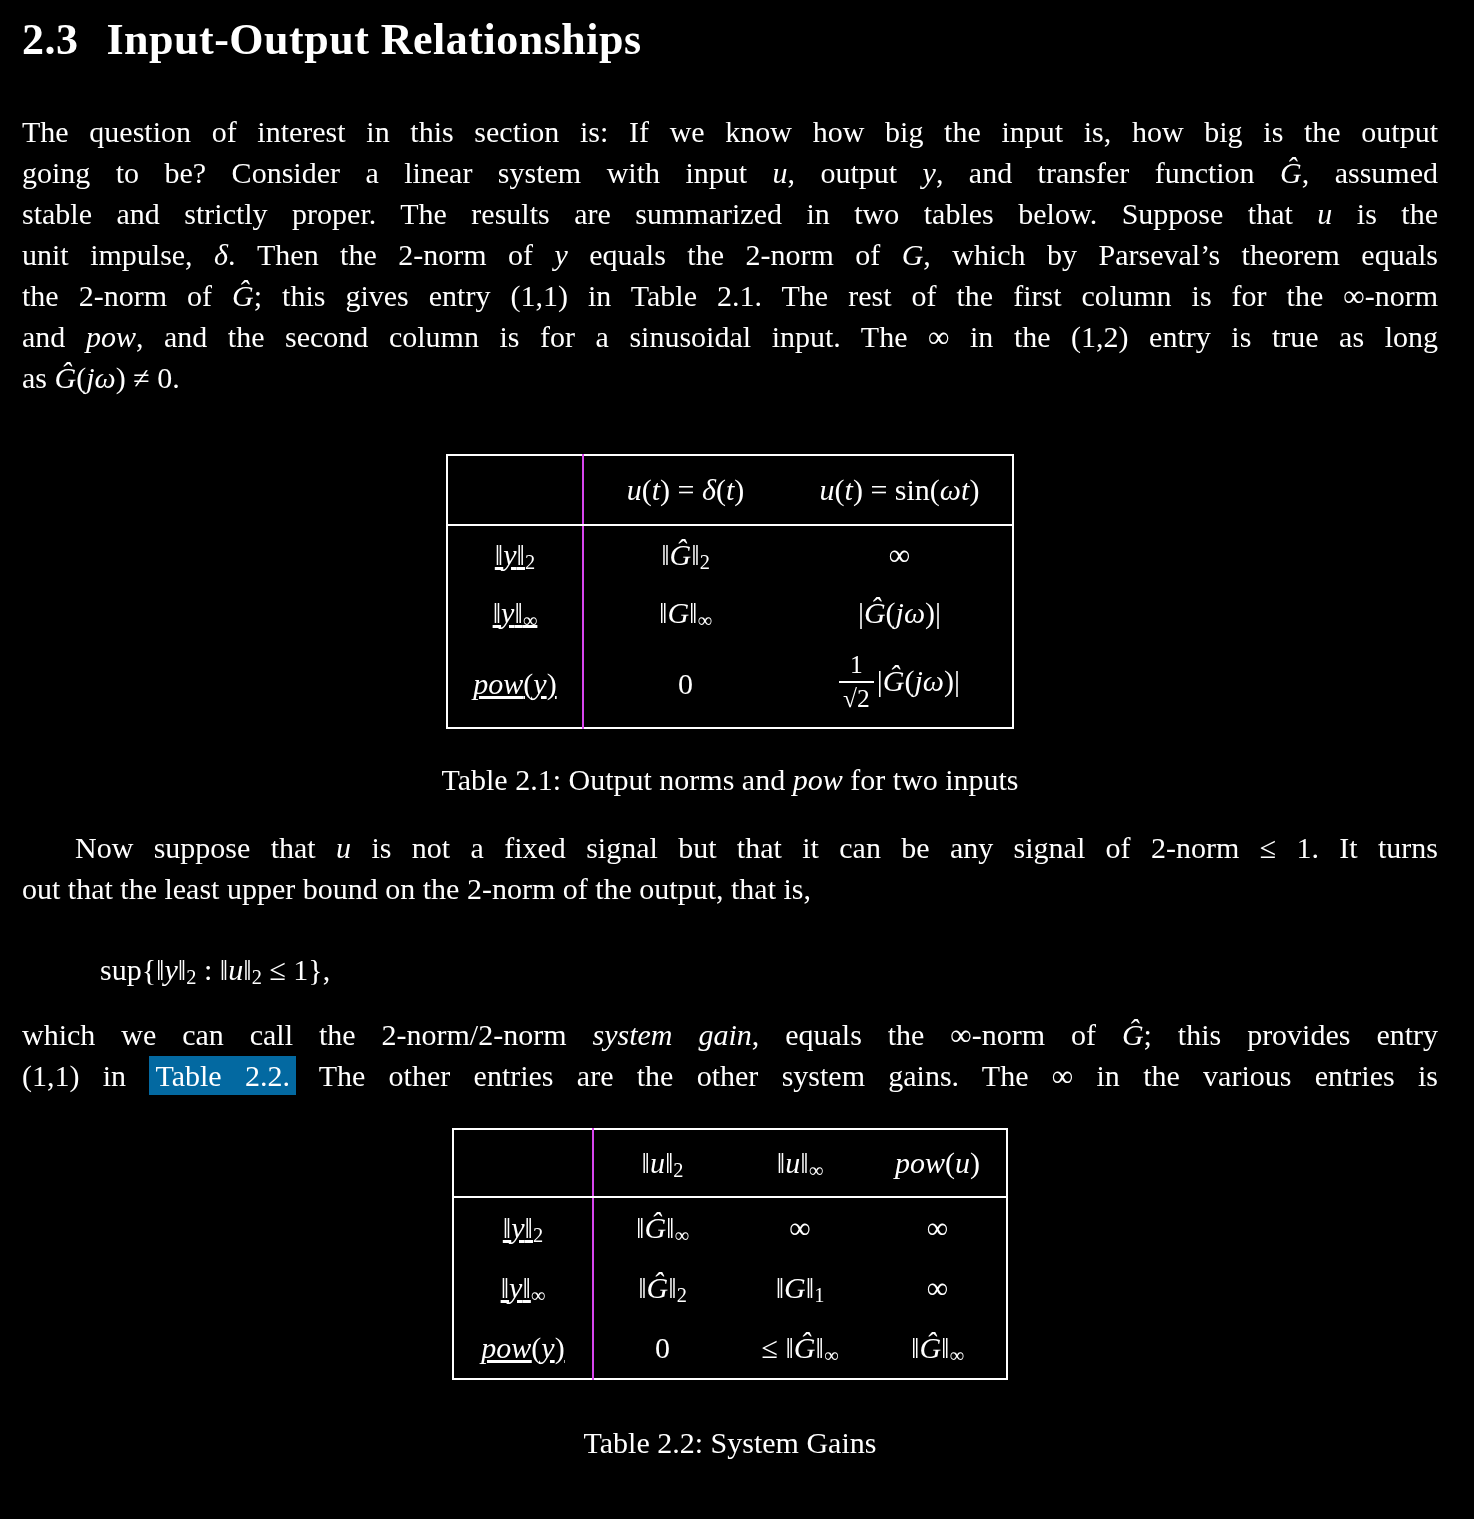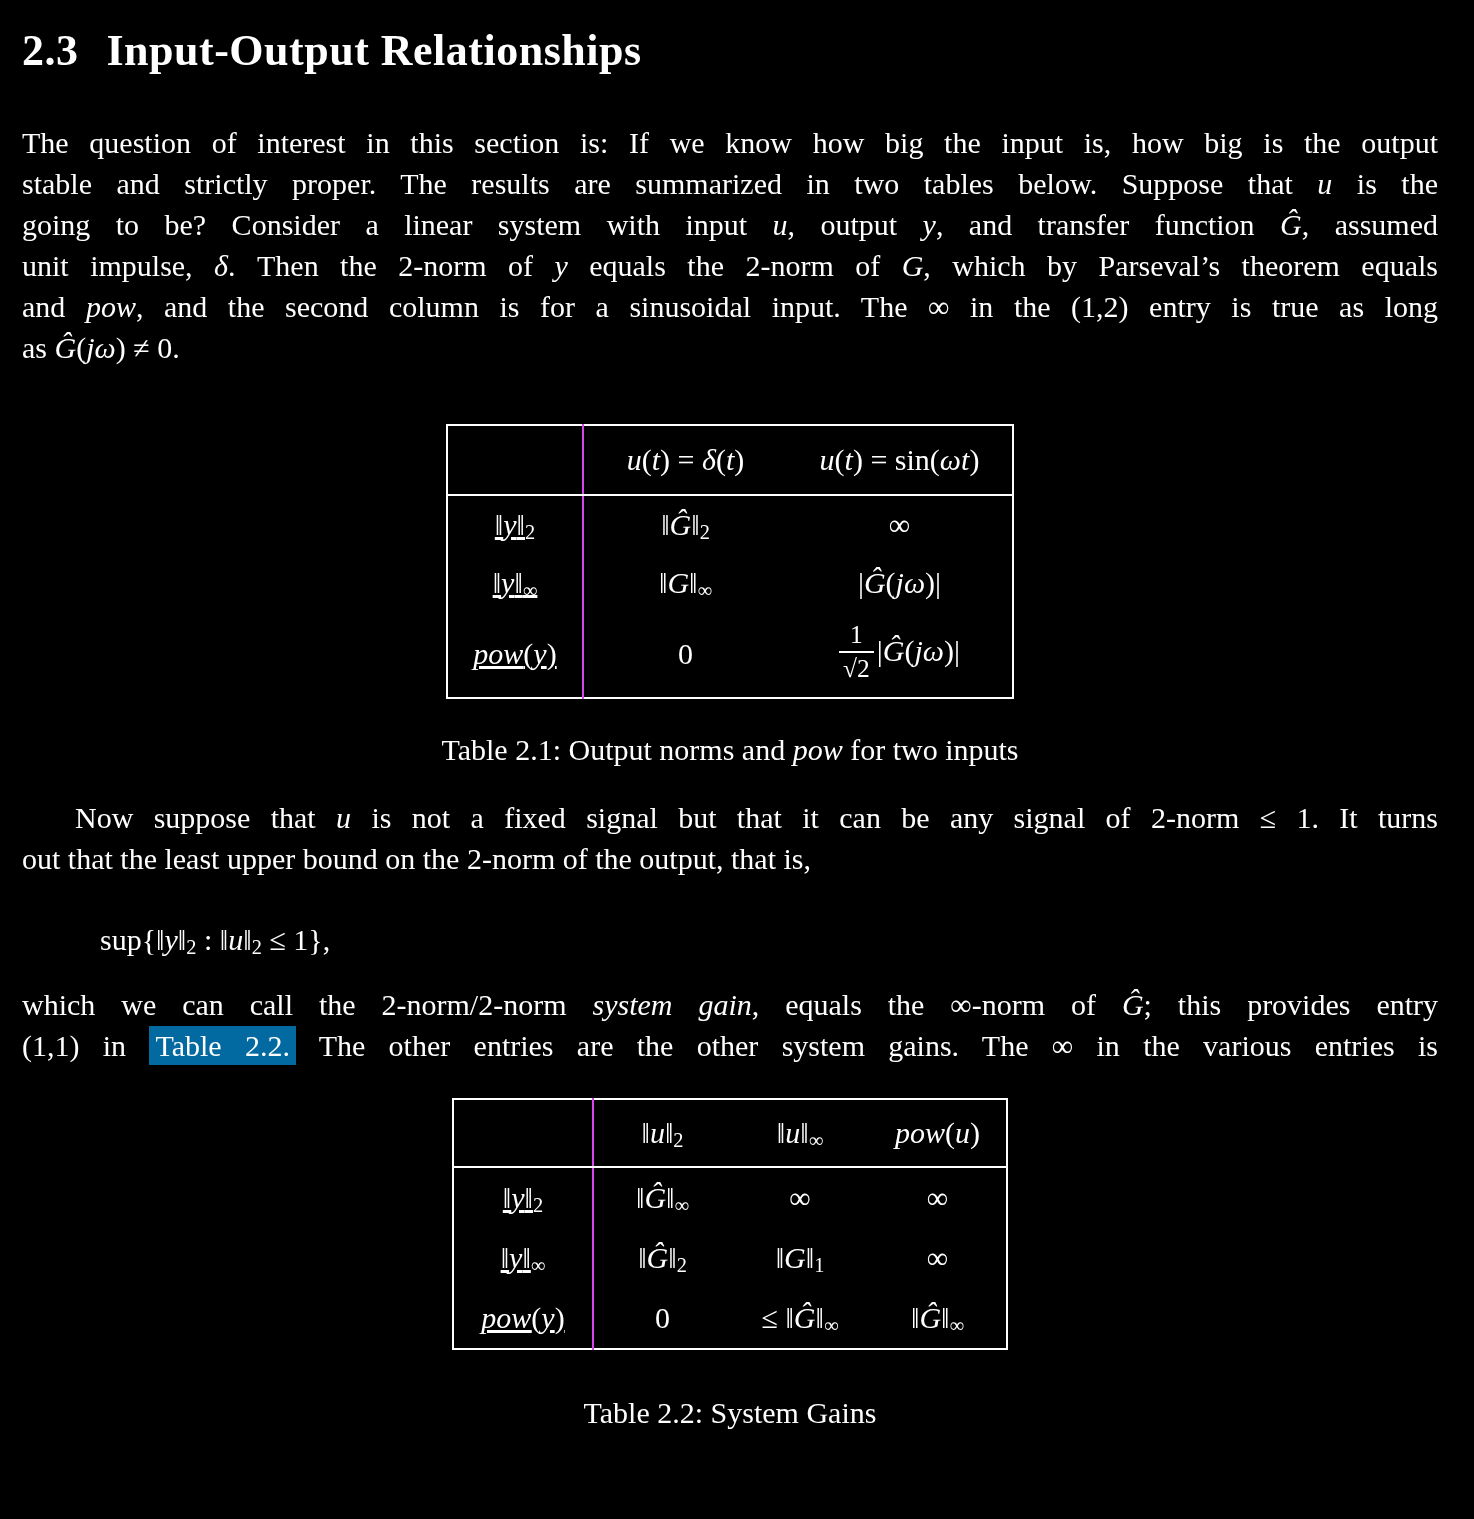--- a/index.html
+++ b/index.html
@@ -8,21 +8,21 @@
     background:#000000;color:#ffffff;
     font-family:"Liberation Serif","DejaVu Serif",serif;
     font-size:30px;
     box-sizing:border-box;
     padding:14px 36px 0 22px;
     overflow:hidden;
   }
   .page{width:100%;height:100%;}
   h1{
     font-size:44px;font-weight:bold;letter-spacing:.5px;
-    margin:11px 0 46px 0;display:flex;align-items:baseline;
+    margin:0 0 46px 0;display:flex;align-items:baseline;
   }
   .sec-num{margin-right:28px;}
   .para{line-height:41px;}
   .line{text-align:justify;text-align-last:justify;}
   .line.last{text-align-last:left;}
   .line.indent{text-indent:53px;}
   .run-it{font-style:italic;}
   .run-sub{font-size:68%;vertical-align:-0.22em;line-height:0;}
   .run-hl{background:#0369a1;padding:3px 6px;}
   #para2{margin-top:30px;}
@@ -61,23 +61,24 @@
 
 <div class="page">
 
   <h1>
     <span class="sec-num">2.3</span>
     <span>Input-Output Relationships</span>
   </h1>
 
   <div class="para" id="para1">
       <div class="line"><span>The question of interest in this section is: If we know how big the input is, how big is the output</span></div>
+      <div class="line"><span>going to be? Consider a linear system with input </span><span class="run-it">u</span><span>, output </span><span class="run-it">y</span><span>, and transfer function </span><span class="run-it">Ĝ</span><span>, assumed</span></div>
       <div class="line"><span>stable and strictly proper. The results are summarized in two tables below. Suppose that </span><span class="run-it">u</span><span> is the</span></div>
-      <div class="line"><span>going to be? Consider a linear system with input </span><span class="run-it">u</span><span>, output </span><span class="run-it">y</span><span>, and transfer function </span><span class="run-it">Ĝ</span><span>, assumed</span></div>
       <div class="line"><span>unit impulse, </span><span class="run-it">δ</span><span>. Then the 2-norm of </span><span class="run-it">y</span><span> equals the 2-norm of </span><span class="run-it">G</span><span>, which by Parseval’s theorem equals</span></div>
+      <div class="line"><span>the 2-norm of </span><span class="run-it">Ĝ</span><span>; this gives entry (1,1) in Table 2.1. The rest of the first column is for the ∞-norm</span></div>
       <div class="line"><span>and </span><span class="run-it">pow</span><span>, and the second column is for a sinusoidal input. The ∞ in the (1,2) entry is true as long</span></div>
       <div class="line last"><span>as </span><span class="run-it">Ĝ</span><span>(</span><span class="run-it">jω</span><span>) ≠ 0.</span></div>
     </div>
 
   <table class="norm-table" id="table1">
     <colgroup>
         <col class="c1">
         <col class="c2">
         <col class="c3">
       </colgroup>

